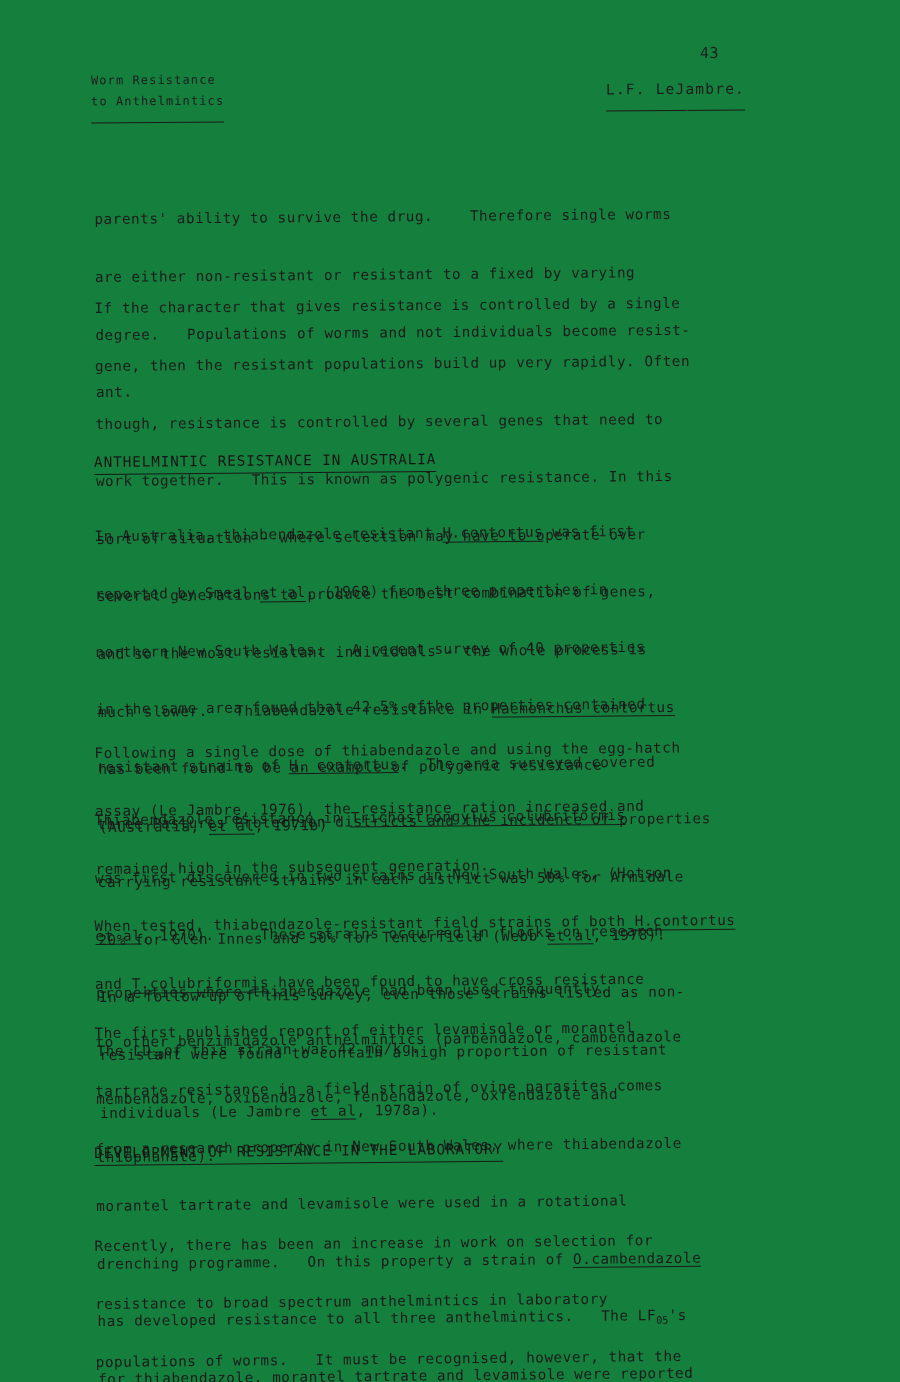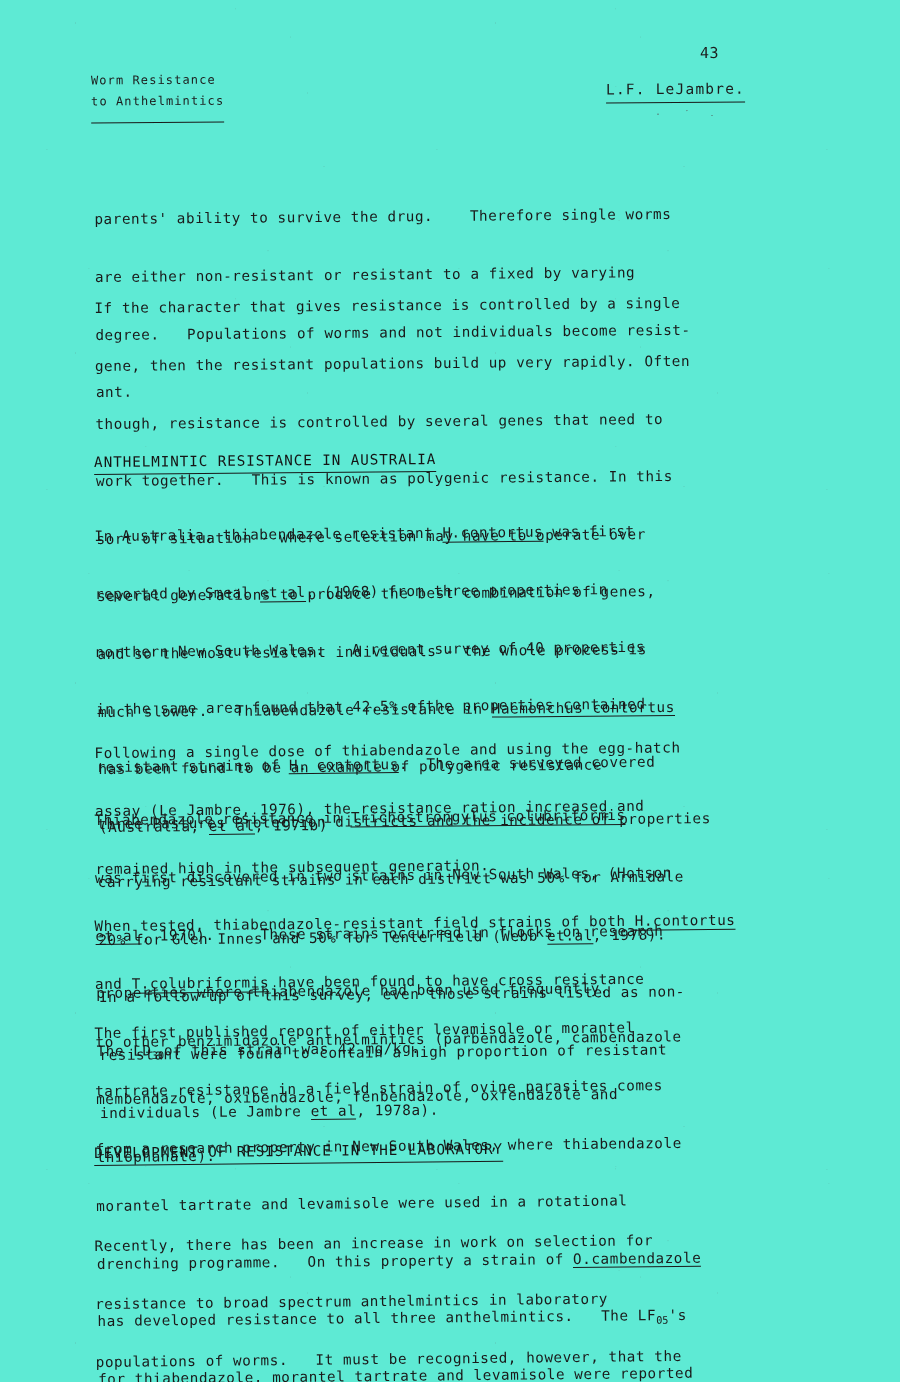--- a/index.html
+++ b/index.html
@@ -8,21 +8,21 @@
     padding: 0;
     background: #ffffff;
   }
   body {
     font-family: "DejaVu Sans Mono", monospace;
   }
   .page {
     position: relative;
     width: 900px;
     height: 1382px;
-    background: #5eead4;
+    background: #15803d;
     overflow: hidden;
   }
   
   .grain {
     position: absolute;
     inset: 0;
     pointer-events: none;
     opacity: 0.5;
     background-image:
       radial-gradient(circle at 18% 7%, rgba(90,90,90,0.25) 0.6px, transparent 0.9px),
@@ -69,21 +69,21 @@
     position: absolute;
     top: 81px;
     left: 606px;
     font-size: 14.5px;
     color: #1c1c1c;
     letter-spacing: 1.2px;
     transform: rotate(-0.35deg);
   }
   .hdr-right .u {
     border-bottom: 1.8px solid #191919;
-    padding-bottom: 5px;
+    padding-bottom: 13px;
     display: inline-block;
   }
   .hdr-smudge {
     position: absolute;
     left: 640px;
     top: 107px;
     width: 90px;
     height: 12px;
     opacity: 0.45;
     background:

